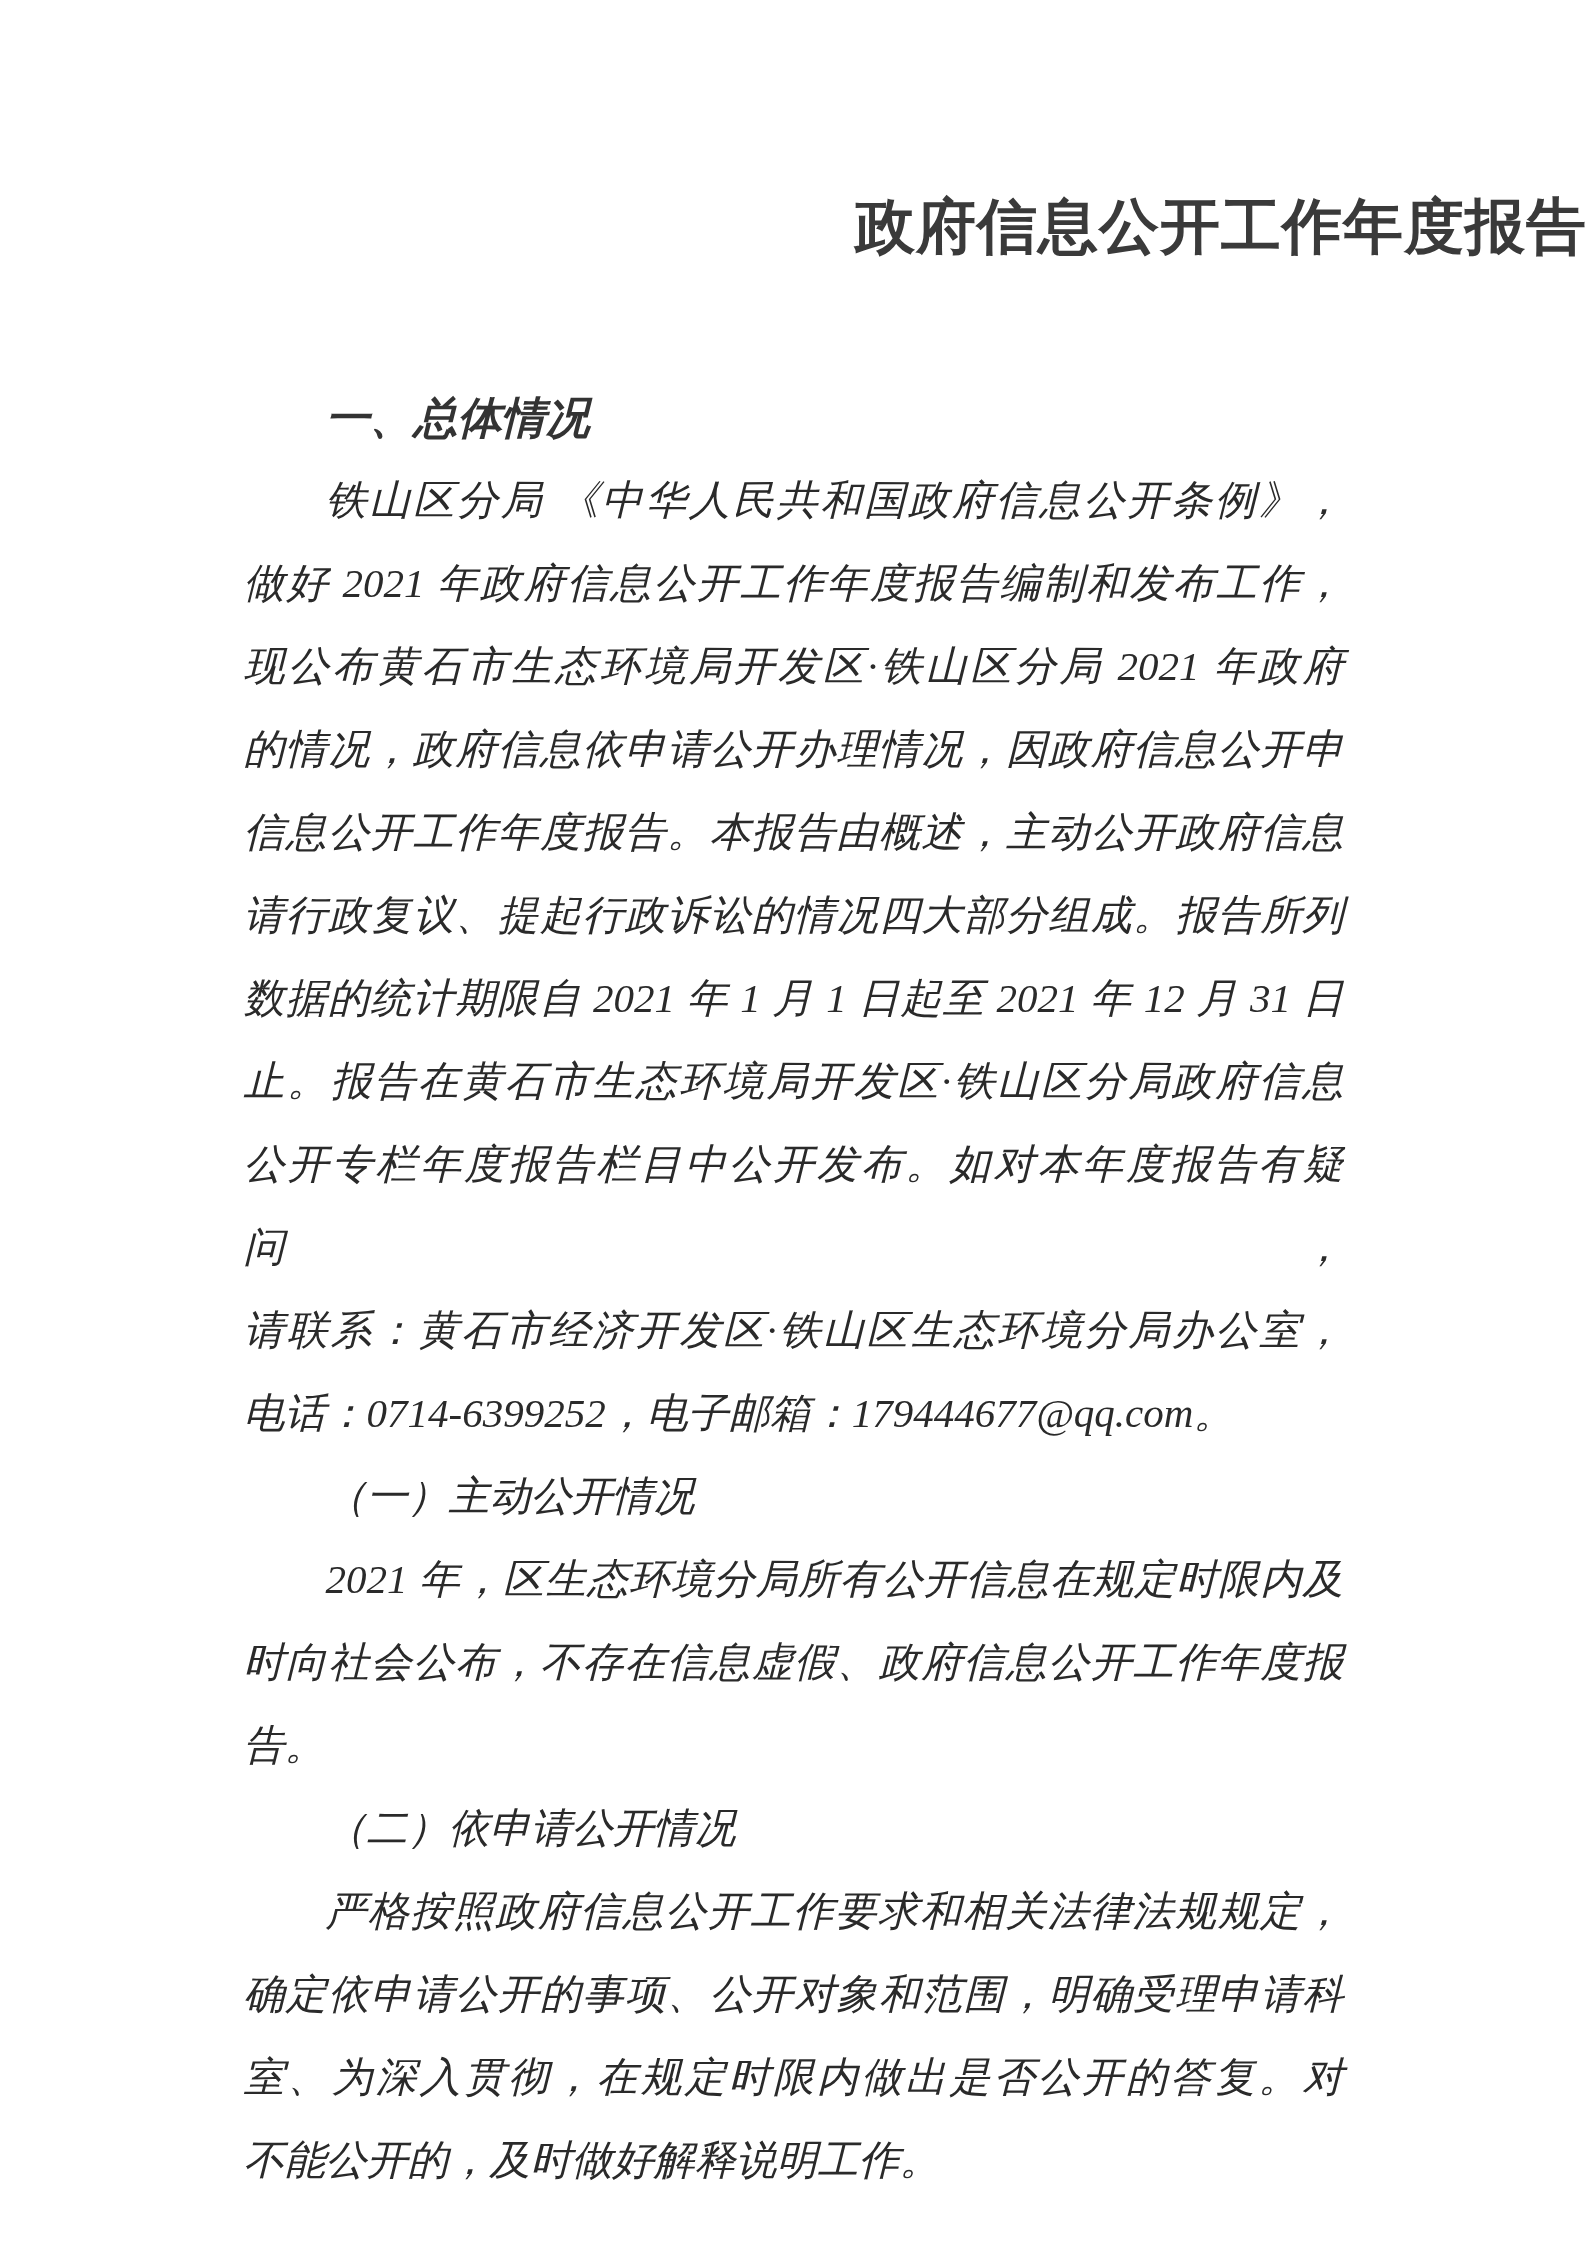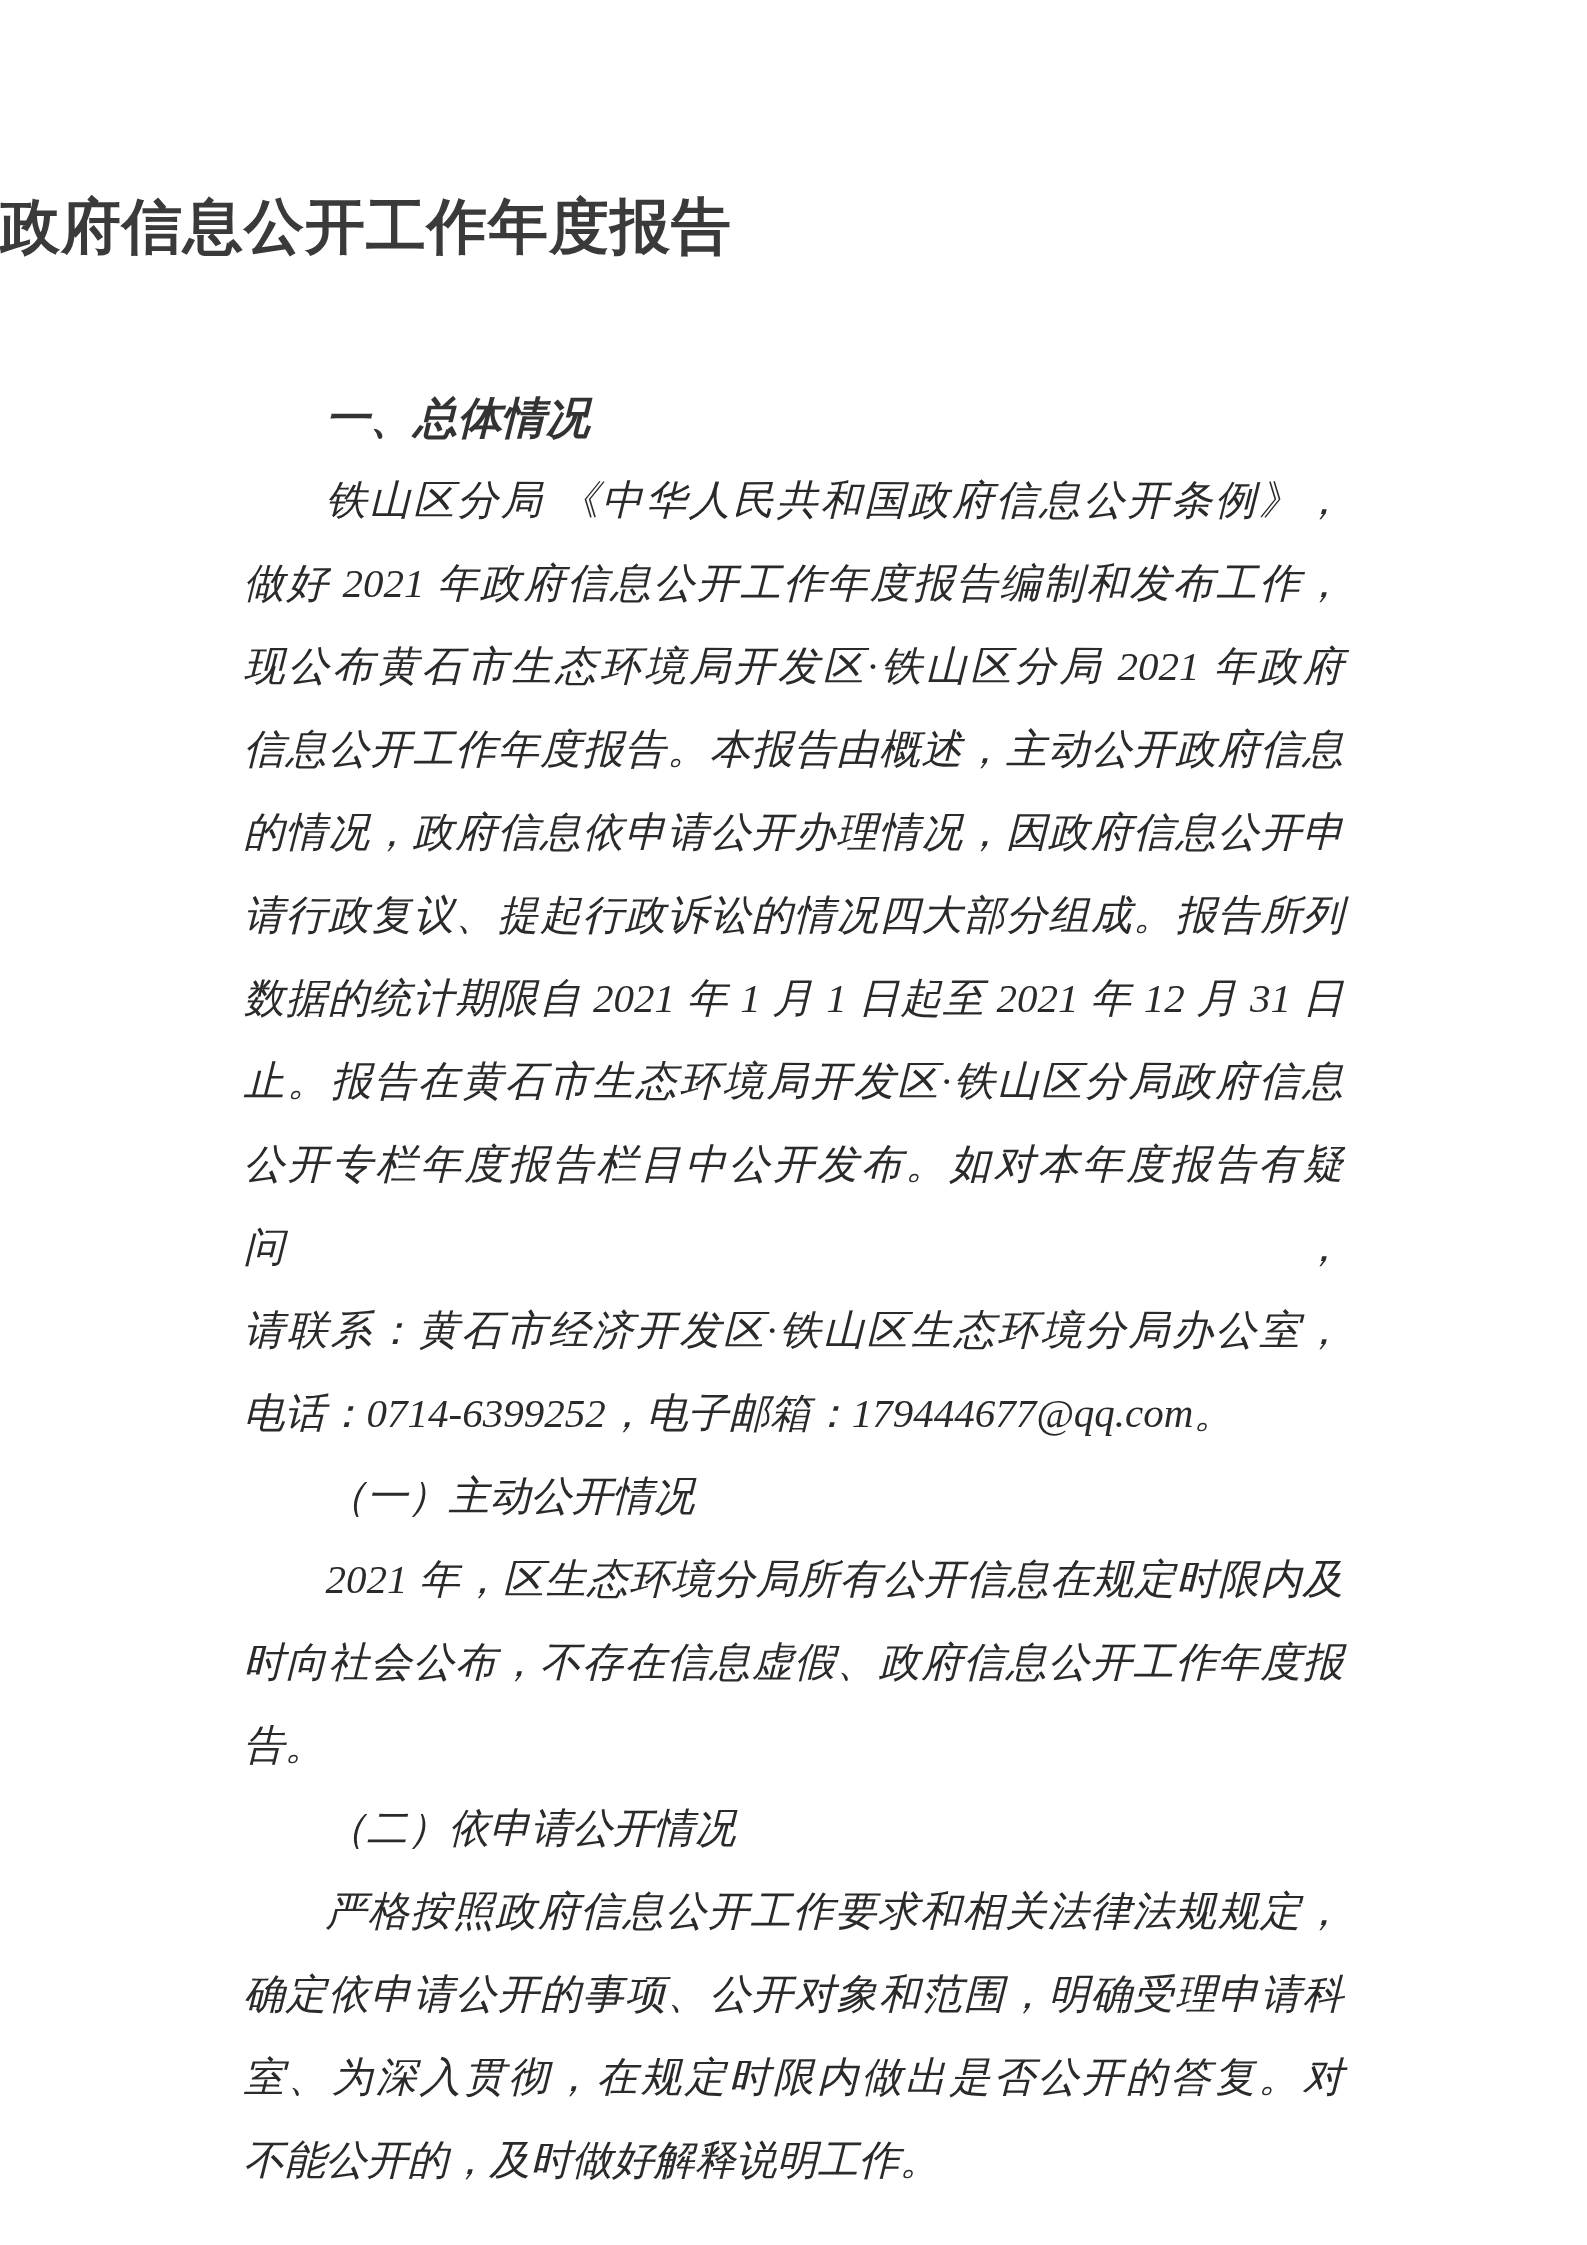--- a/index.html
+++ b/index.html
@@ -11,21 +11,21 @@
     position: relative;
     width: 1587px;
     height: 2245px;
     background: #ffffff;
     overflow: hidden;
     font-family: "Liberation Serif", "DejaVu Serif", serif;
     color: #262626;
   }
   .doc-title {
     margin-top: 188px;
-    text-align: left;
+    text-align: right;
     font-family: "Liberation Sans", "DejaVu Sans", sans-serif;
     font-weight: 700;
     font-size: 60px;
     line-height: 78px;
     color: #3a3a3a;
     letter-spacing: 1px;
   }
   .content {
     width: 1100px;
     margin: 0 auto;
@@ -65,22 +65,22 @@
 </head>
 <body>
 
 <div class="page">
   <div class="doc-title">政府信息公开工作年度报告</div>
   <div class="content">
       <div class="heading1">一、总体情况</div>
       <div class="line first fill">铁山区分局 《中华人民共和国政府信息公开条例》，</div>
       <div class="line fill">做好 2021 年政府信息公开工作年度报告编制和发布工作，</div>
       <div class="line fill">现公布黄石市生态环境局开发区·铁山区分局 2021 年政府</div>
+      <div class="line fill">的情况，政府信息依申请公开办理情况，因政府信息公开申</div>
       <div class="line fill">信息公开工作年度报告。本报告由概述，主动公开政府信息</div>
-      <div class="line fill">的情况，政府信息依申请公开办理情况，因政府信息公开申</div>
       <div class="line fill">请行政复议、提起行政诉讼的情况四大部分组成。报告所列</div>
       <div class="line fill">数据的统计期限自 2021 年 1 月 1 日起至 2021 年 12 月 31 日</div>
       <div class="line fill">止。报告在黄石市生态环境局开发区·铁山区分局政府信息</div>
       <div class="line fill">公开专栏年度报告栏目中公开发布。如对本年度报告有疑问，</div>
       <div class="line fill">请联系：黄石市经济开发区·铁山区生态环境分局办公室，</div>
       <div class="line last">电话：0714-6399252，电子邮箱：179444677@qq.com。</div>
       <div class="subheading">（一）主动公开情况</div>
       <div class="line first fill">2021 年，区生态环境分局所有公开信息在规定时限内及</div>
       <div class="line last">时向社会公布，不存在信息虚假、政府信息公开工作年度报告。</div>
       <div class="subheading">（二）依申请公开情况</div>

